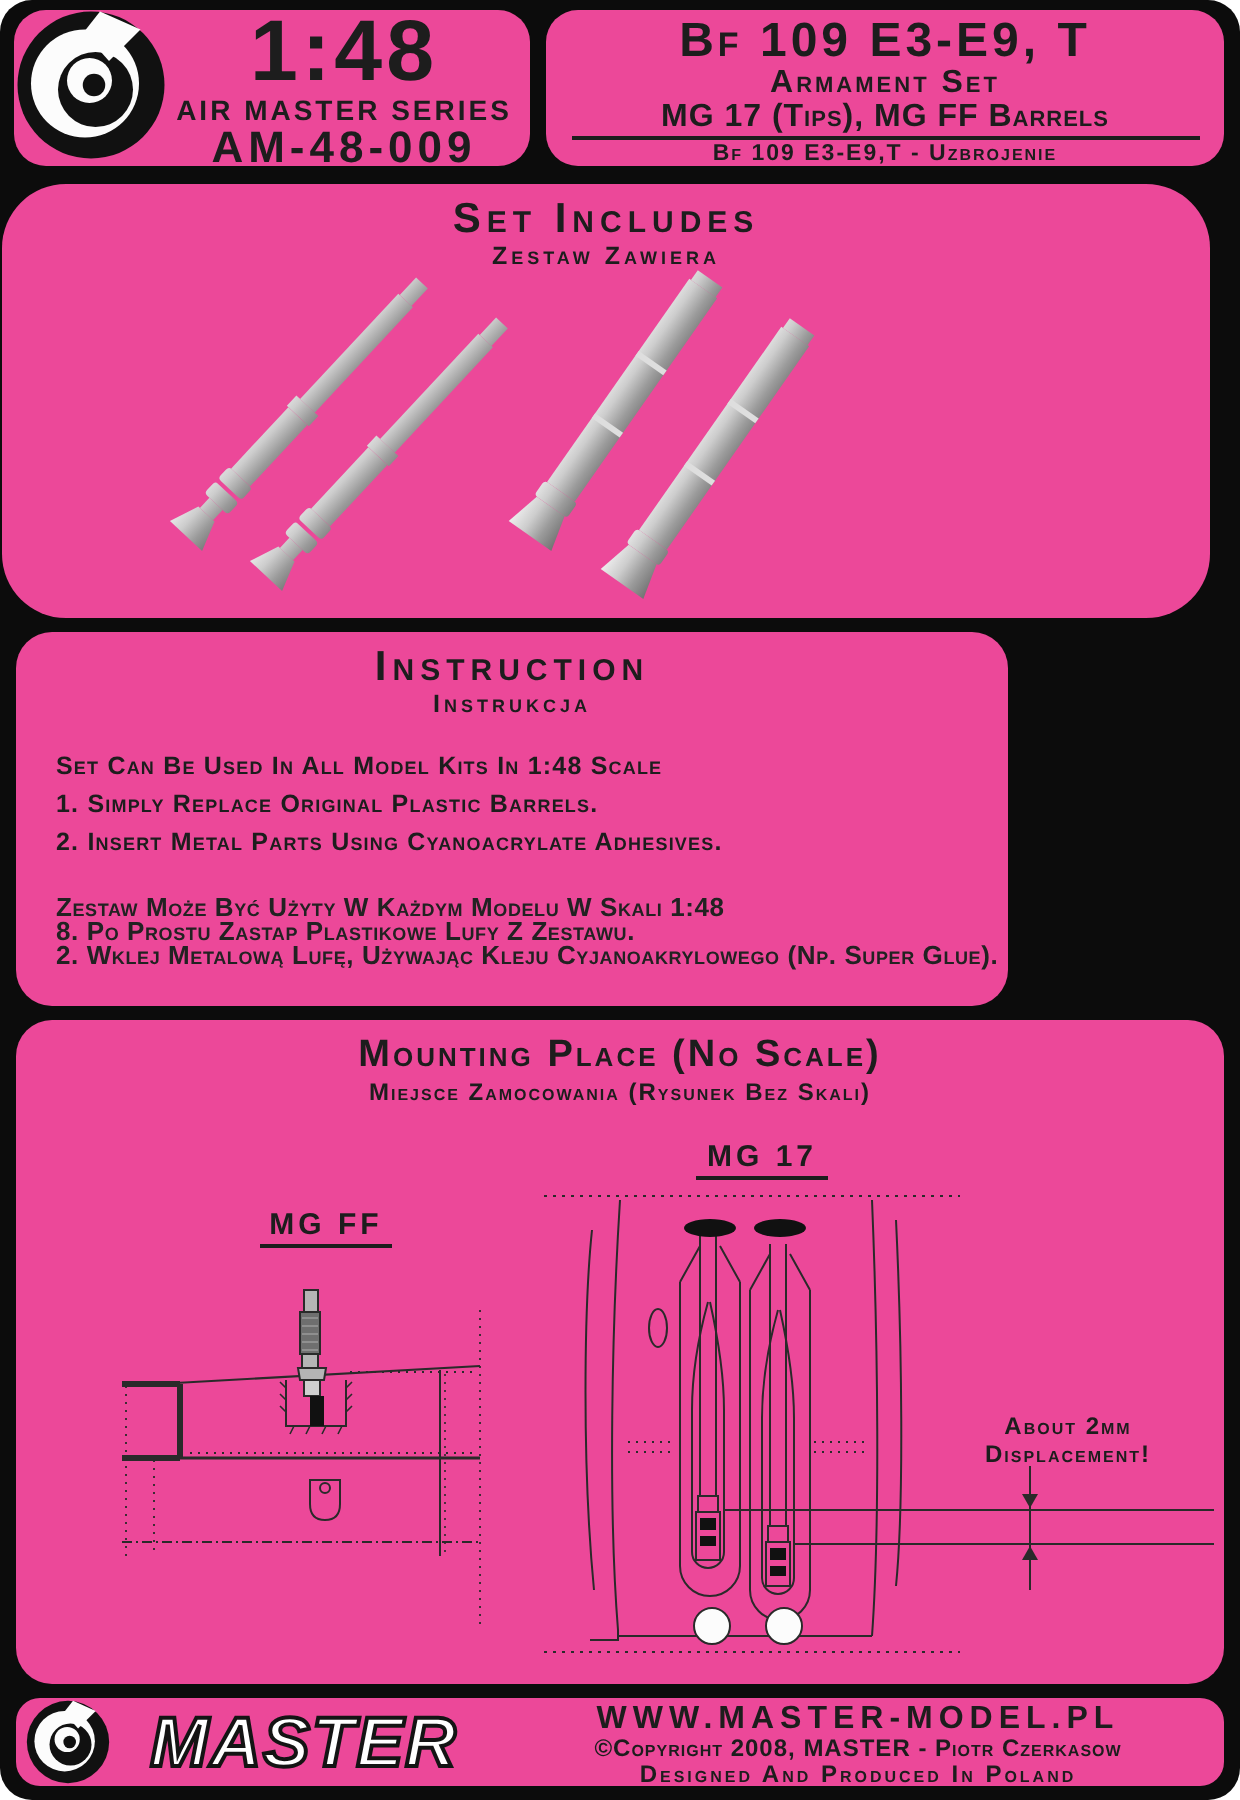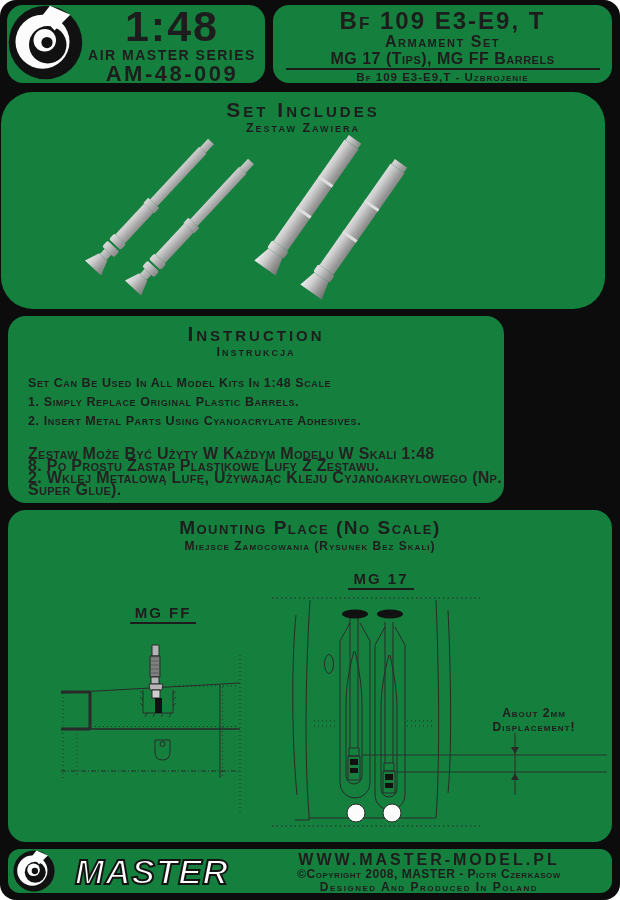--- a/index.html
+++ b/index.html
@@ -1,19 +1,19 @@
 <!DOCTYPE html>
 <html><head>
 <meta charset="utf-8">
 <style>
   html,body{margin:0;padding:0;}
   body{width:620px;height:900px;position:relative;overflow:hidden;background:#ffffff;
        font-family:"Liberation Sans",sans-serif;color:#1d1d1d;}
   .frame{position:absolute;inset:0;background:#0c0c0c;border-radius:16px;}
-  .box{position:absolute;background:#15803d;box-sizing:border-box;}
+  .box{position:absolute;background:#ec4899;box-sizing:border-box;}
   .sc{font-variant:small-caps;}
 
   
   .hdr-left{left:7px;top:5px;width:258px;height:78px;border-radius:16px;}
   .logo-big{position:absolute;left:1px;top:0px;width:75px;height:75px;}
   .hdr-left-text{position:absolute;left:76px;top:1px;width:178px;text-align:center;}
   .scale{font-size:43px;font-weight:700;letter-spacing:2px;line-height:41px;}
   .series{font-size:14px;font-weight:700;letter-spacing:1.5px;line-height:15px;margin-top:1px;}
   .code{font-size:22px;font-weight:700;letter-spacing:2.5px;line-height:21px;}
 
@@ -29,21 +29,21 @@
   .sec2{left:8px;top:316px;width:496px;height:187px;border-radius:18px;}
   .sec3{left:8px;top:510px;width:604px;height:332px;border-radius:18px;}
   .t1{text-align:center;font-weight:700;font-size:21px;letter-spacing:3px;line-height:23px;margin-top:6px;}
   .t2{text-align:center;font-weight:700;font-size:12.5px;letter-spacing:2px;line-height:14px;}
   .sec3 .t1{font-size:19px;letter-spacing:1.5px;}
   .sec3 .t2{font-size:12px;letter-spacing:1px;}
 
   .barrels{position:absolute;left:0;top:40px;width:604px;height:177px;}
 
   .inst-en{margin:15px 0 0 20px;font-size:12.5px;font-weight:700;letter-spacing:0.6px;line-height:19px;}
-  .inst-pl{margin:17px 0 0 20px;font-size:16px;font-weight:700;letter-spacing:0.3px;line-height:12px;color:#222;}
+  .inst-pl{margin:17px 0 0 20px;font-size:13px;font-weight:700;letter-spacing:0.3px;line-height:12px;color:#222;}
 
   .draw-label{position:absolute;text-align:center;font-weight:700;letter-spacing:2px;}
   .draw-label span{border-bottom:2px solid #1d1d1d;padding:0 5px 1px 5px;}
   .mgff-label{left:105px;top:94px;width:100px;font-size:15px;}
   .mg17-label{left:323px;top:60px;width:100px;font-size:15px;}
   .note{position:absolute;left:457px;top:196px;width:138px;text-align:center;
         font-size:12px;font-weight:700;letter-spacing:1px;line-height:14px;}
   .dsvg{position:absolute;}
   .dsvg path,.dsvg line,.dsvg circle,.dsvg ellipse,.dsvg rect,.dsvg polyline{vector-effect:non-scaling-stroke;}
 

